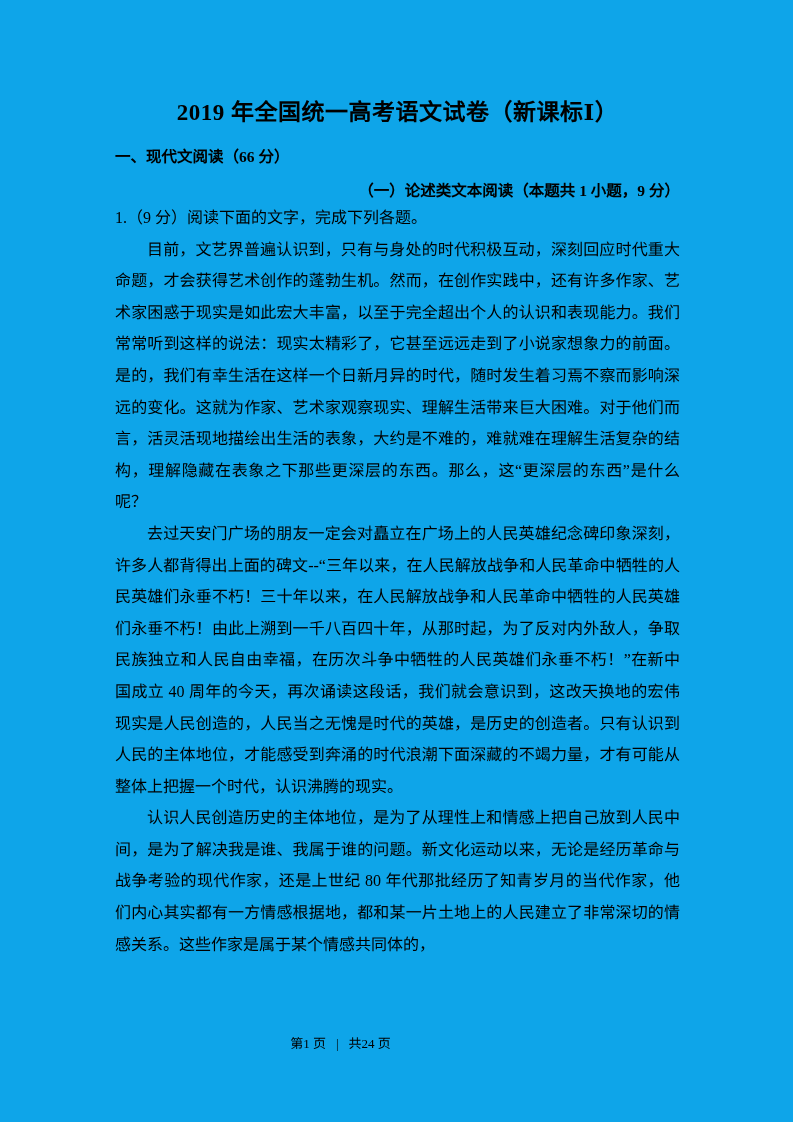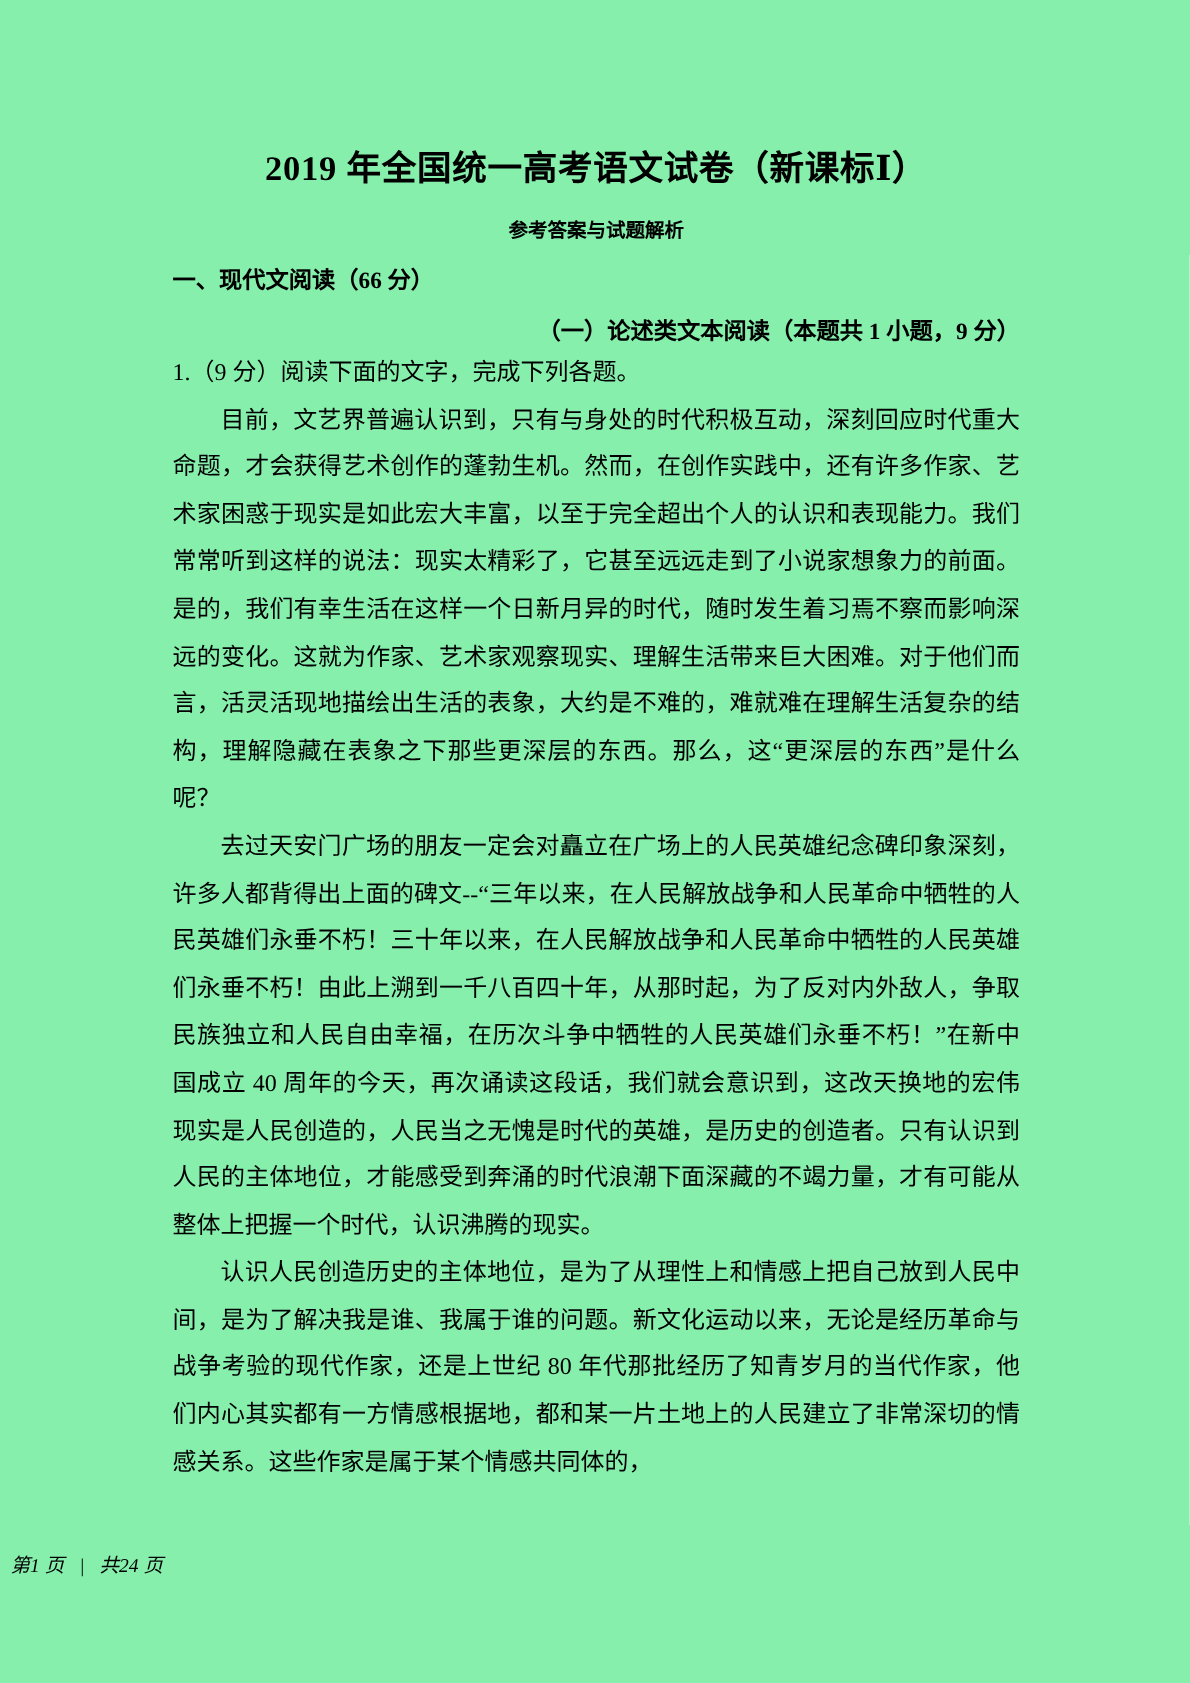--- a/index.html
+++ b/index.html
@@ -12,21 +12,21 @@
     height: 1122px;
     overflow: hidden;
     color: #000000;
     font-family: "Liberation Serif", "DejaVu Serif", serif;
   }
   .page {
     position: relative;
     box-sizing: border-box;
     width: 793px;
     height: 1122px;
-    background: #86efac;
+    background: #0ea5e9;
     padding: 97px 113px 0 115px;
   }
   .doc-title {
     margin: 0 0 17px 0;
     font-size: 23px;
     font-weight: 700;
     line-height: 32px;
     text-align: center;
     letter-spacing: 0.5px;
   }
@@ -64,41 +64,40 @@
     text-indent: 2em;
   }
   .body-text p.no-indent {
     text-indent: 0;
   }
   .page-footer {
     position: absolute;
     top: 1036px;
     left: 0;
     width: 681px;
+    text-align: center;
     font-size: 13px;
     line-height: 16px;
     color: #000000;
-    font-style: italic;
   }
   .page-footer .part {
     margin: 0 7px;
   }
   .page-footer .sep {
     margin: 0 3px;
     color: #000000;
   }
 </style>
 </head>
 <body>
 
 <div class="page">
 
   <h1 class="doc-title">2019 年全国统一高考语文试卷（新课标Ⅰ）</h1>
 
-  <div class="doc-subtitle">参考答案与试题解析</div>
 
   <h2 class="sec-heading">一、现代文阅读（66 分）</h2>
 
   <h3 class="subsec-heading">（一）论述类文本阅读（本题共 1 小题，9 分）</h3>
 
   <div class="body-text">
     <p class="no-indent">1.（9 分）阅读下面的文字，完成下列各题。</p>
     <p>目前，文艺界普遍认识到，只有与身处的时代积极互动，深刻回应时代重大命题，才会获得艺术创作的蓬勃生机。然而，在创作实践中，还有许多作家、艺术家困惑于现实是如此宏大丰富，以至于完全超出个人的认识和表现能力。我们常常听到这样的说法：现实太精彩了，它甚至远远走到了小说家想象力的前面。是的，我们有幸生活在这样一个日新月异的时代，随时发生着习焉不察而影响深远的变化。这就为作家、艺术家观察现实、理解生活带来巨大困难。对于他们而言，活灵活现地描绘出生活的表象，大约是不难的，难就难在理解生活复杂的结构，理解隐藏在表象之下那些更深层的东西。那么，这“更深层的东西”是什么呢？</p>
     <p>去过天安门广场的朋友一定会对矗立在广场上的人民英雄纪念碑印象深刻，许多人都背得出上面的碑文--“三年以来，在人民解放战争和人民革命中牺牲的人民英雄们永垂不朽！三十年以来，在人民解放战争和人民革命中牺牲的人民英雄们永垂不朽！由此上溯到一千八百四十年，从那时起，为了反对内外敌人，争取民族独立和人民自由幸福，在历次斗争中牺牲的人民英雄们永垂不朽！”在新中国成立 40 周年的今天，再次诵读这段话，我们就会意识到，这改天换地的宏伟现实是人民创造的，人民当之无愧是时代的英雄，是历史的创造者。只有认识到人民的主体地位，才能感受到奔涌的时代浪潮下面深藏的不竭力量，才有可能从整体上把握一个时代，认识沸腾的现实。</p>
     <p>认识人民创造历史的主体地位，是为了从理性上和情感上把自己放到人民中间，是为了解决我是谁、我属于谁的问题。新文化运动以来，无论是经历革命与战争考验的现代作家，还是上世纪 80 年代那批经历了知青岁月的当代作家，他们内心其实都有一方情感根据地，都和某一片土地上的人民建立了非常深切的情感关系。这些作家是属于某个情感共同体的，</p>

